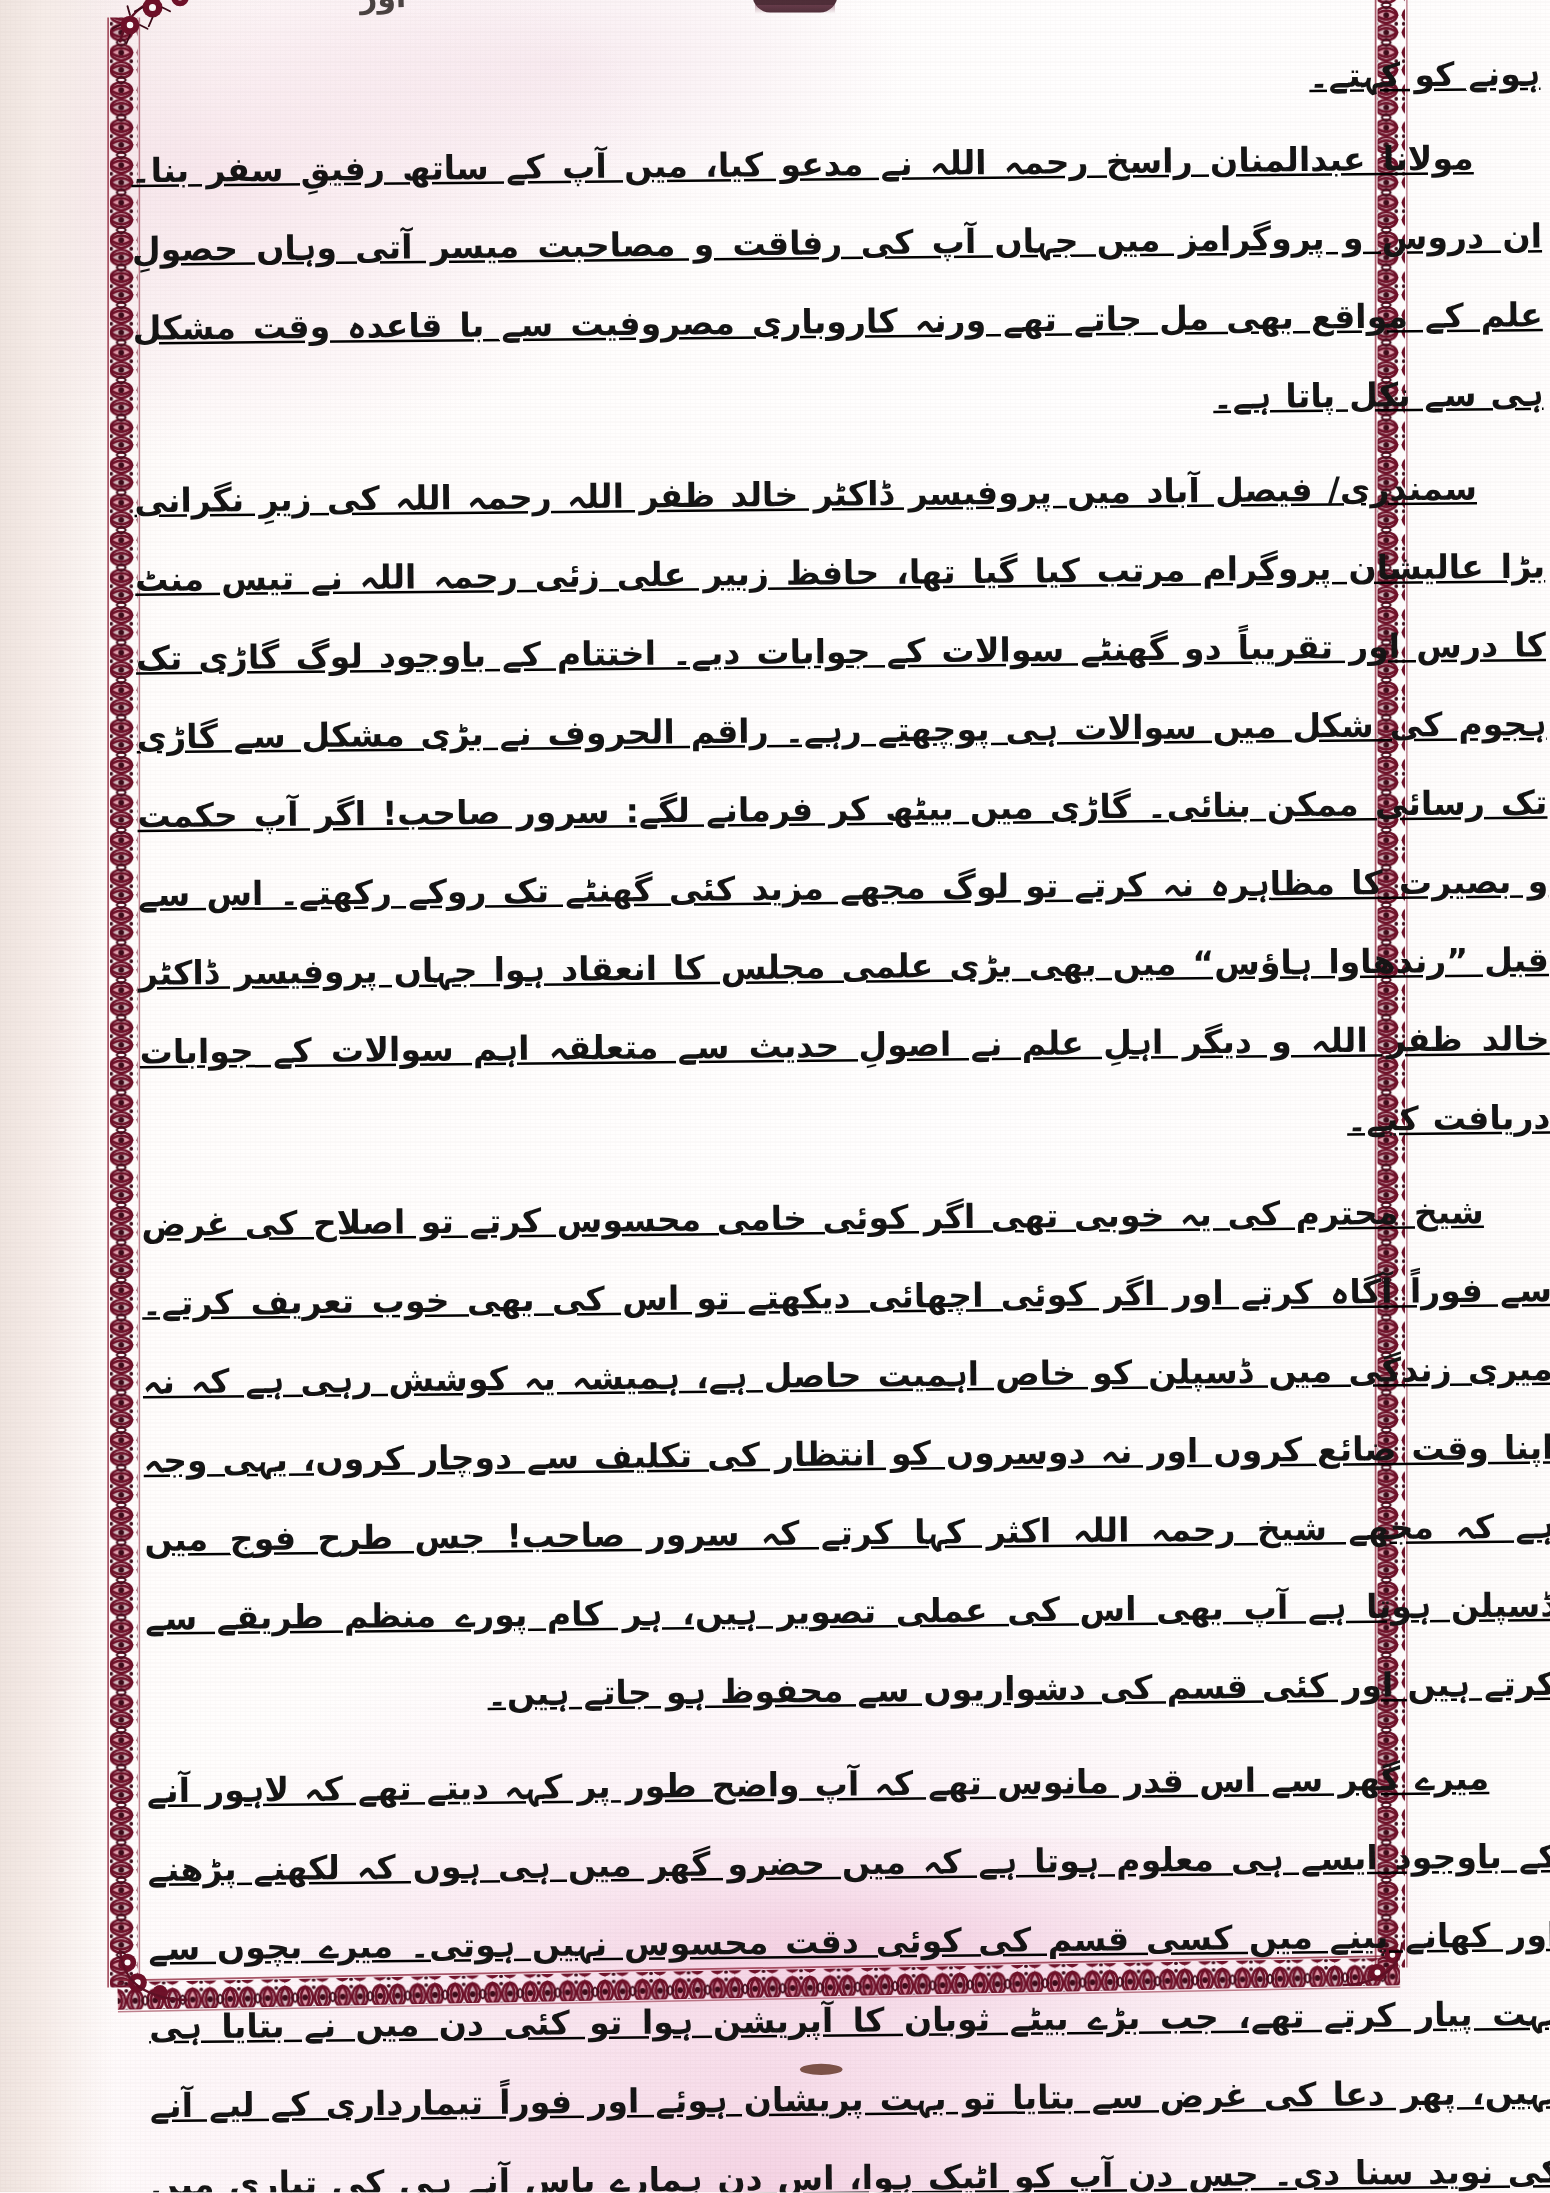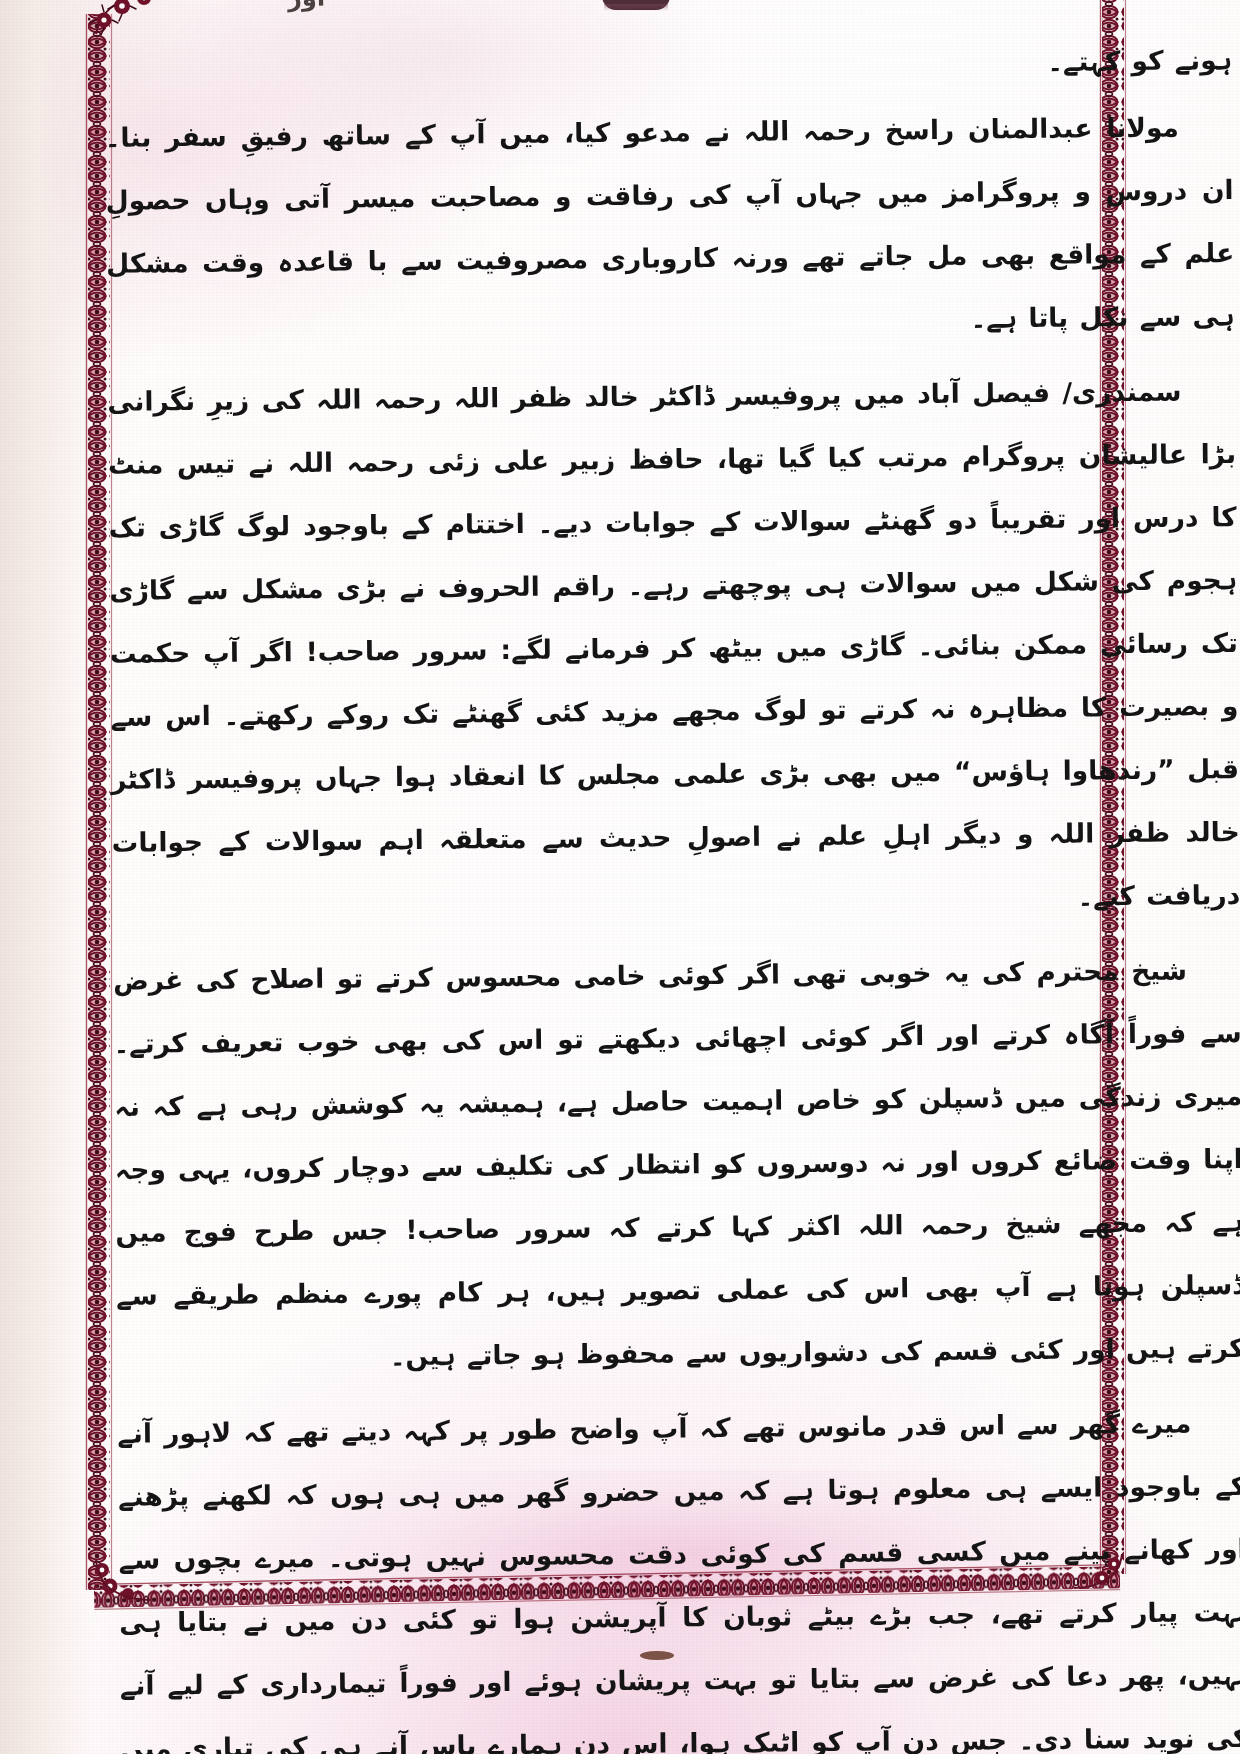--- a/index.html
+++ b/index.html
@@ -56,20 +56,21 @@
 
   
   .text-body {
     position: absolute;
     left: 104px;
     top: 28px;
     width: 1128px;
     height: 1560px;
     direction: rtl;
     text-align: right;
+    text-decoration: underline;
   }
 
   .para {
     margin: 0 0 12px 0;
     color: #141414;
     font-size: 26.5px;
     line-height: 63px;
     letter-spacing: -0.2px;
     word-spacing: 2px;
     text-align: justify;

